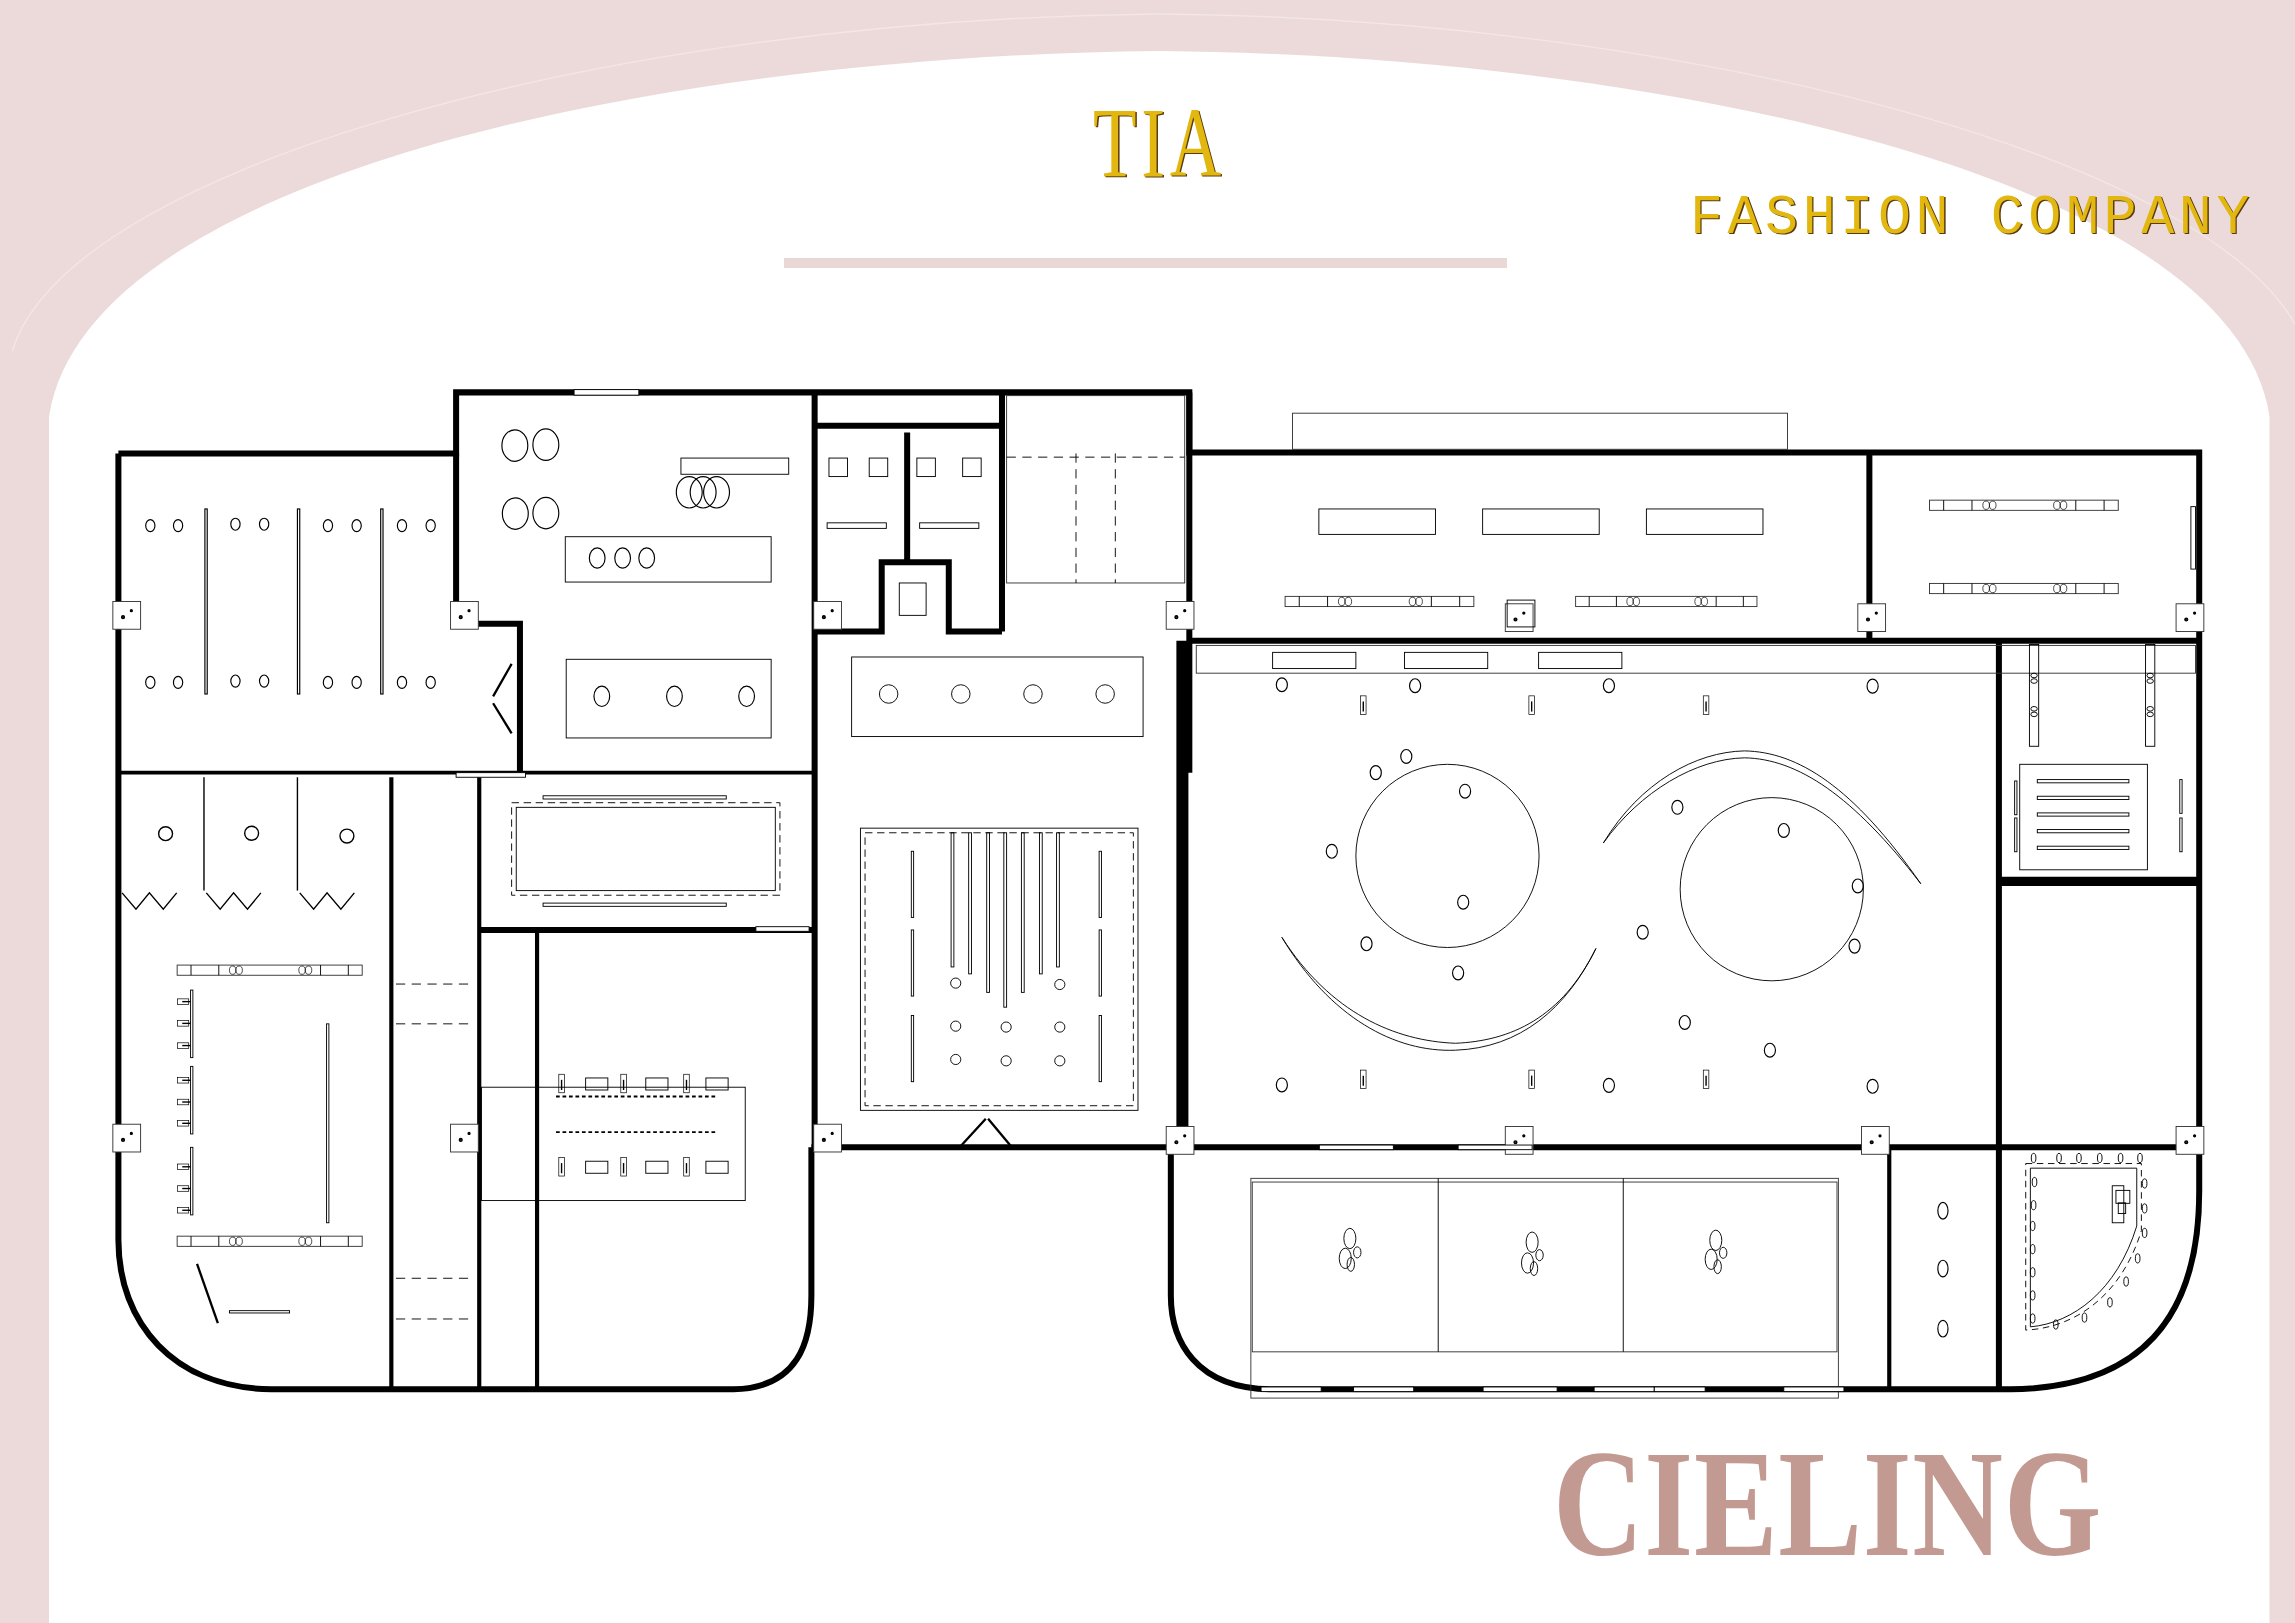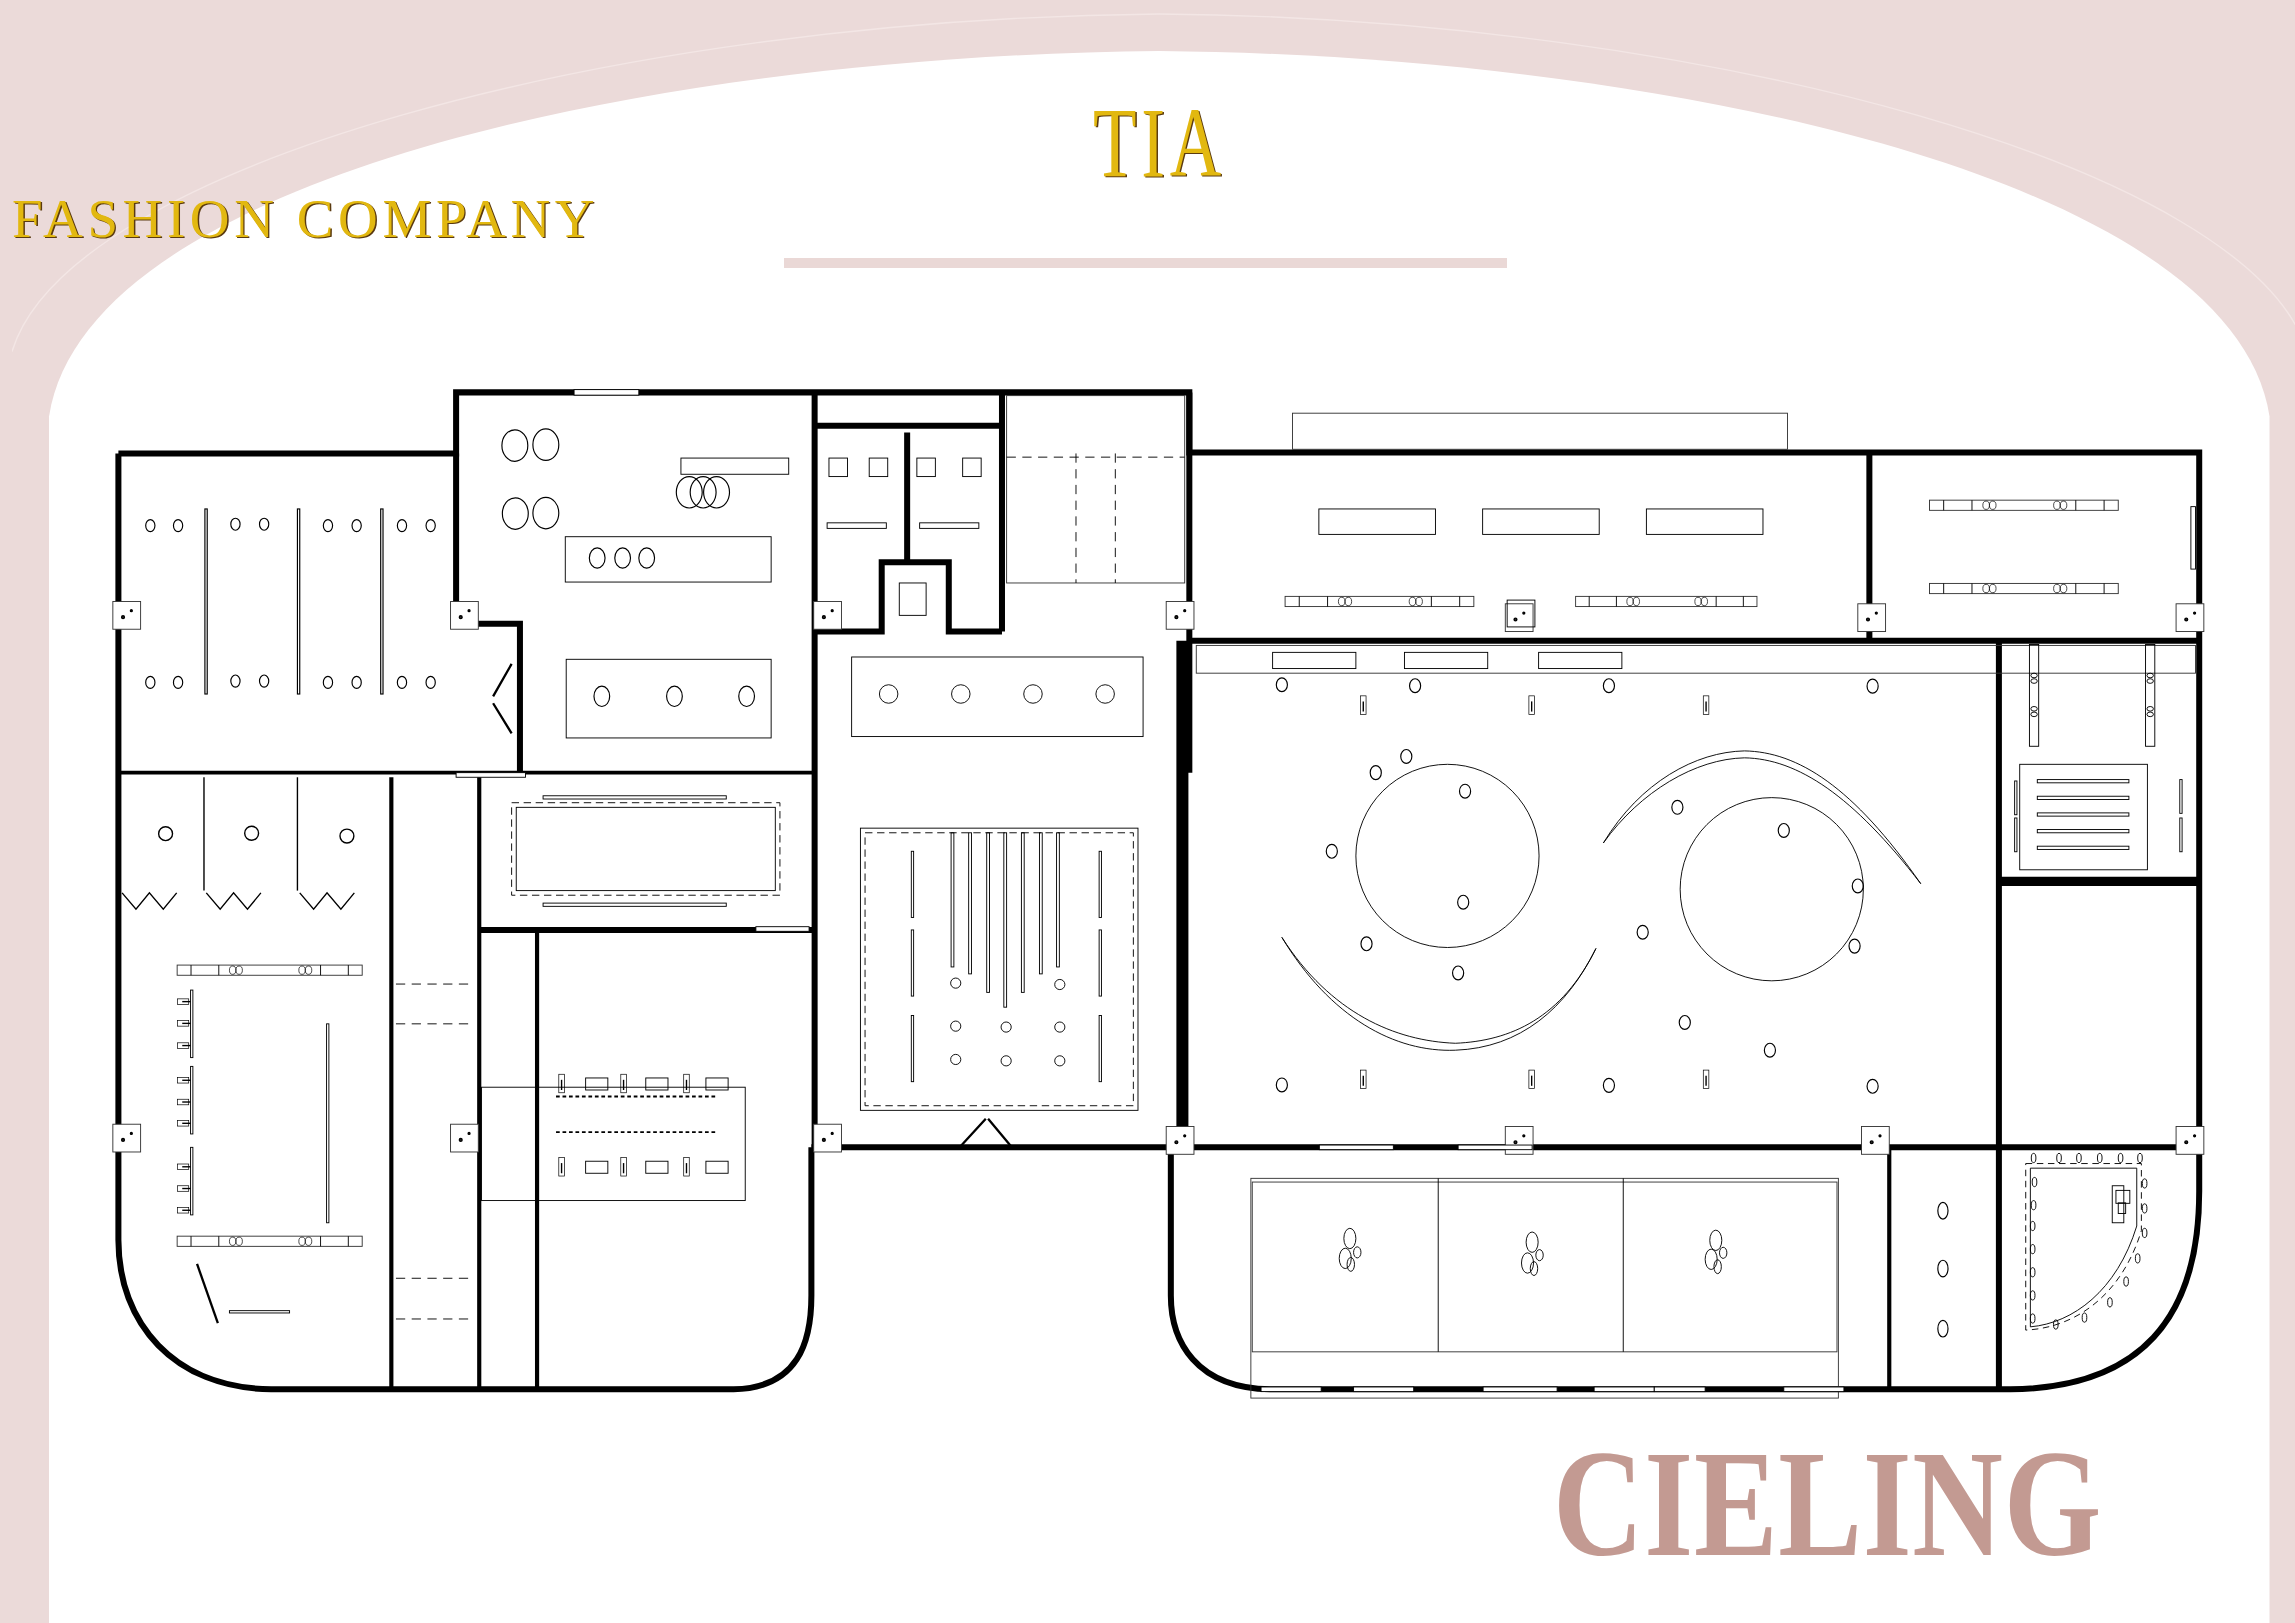--- a/index.html
+++ b/index.html
@@ -5,22 +5,22 @@
   html, body { margin:0; padding:0; background:#ebdad9; }
   body { width:2295px; height:1623px; position:relative; overflow:hidden; }
   .sheet { position:absolute; left:12px; top:0; width:2295px; height:1623px; }
   .title-main {
     position:absolute; left:0; width:2295px; top:86px; text-align:center;
     font-family:"Liberation Serif","DejaVu Serif",serif; font-size:99px;
     letter-spacing:6.5px; color:#e2b810;
     text-shadow:1.9px 1.4px 0 #5a3a10; transform:scaleX(0.72); transform-origin:center;
   }
   .title-sub {
-    position:absolute; left:0; width:2242px; top:187px; text-align:left;
-    font-family:Liberation Serif, serif; font-size:55px;
+    position:absolute; left:0; width:2242px; top:187px; text-align:right;
+    font-family:Liberation Mono, monospace; font-size:55px;
     letter-spacing:4.6px; color:#e2b810; text-shadow:1.4px 0.9px 0 #5a3a10;
   }
   .title-bar { position:absolute; left:772px; top:258px; width:723px; height:10.2px; background:#ead8d6; }
   .sheet-label {
     position:absolute; left:1541px; top:1427px; width:639px; text-align:center;
     font-family:"Liberation Serif","DejaVu Serif",serif; font-weight:bold;
     font-size:153px; color:#c39a92; transform:scaleX(0.82); transform-origin:left center;
     letter-spacing:0.9px; line-height:1;
   }
 </style>

